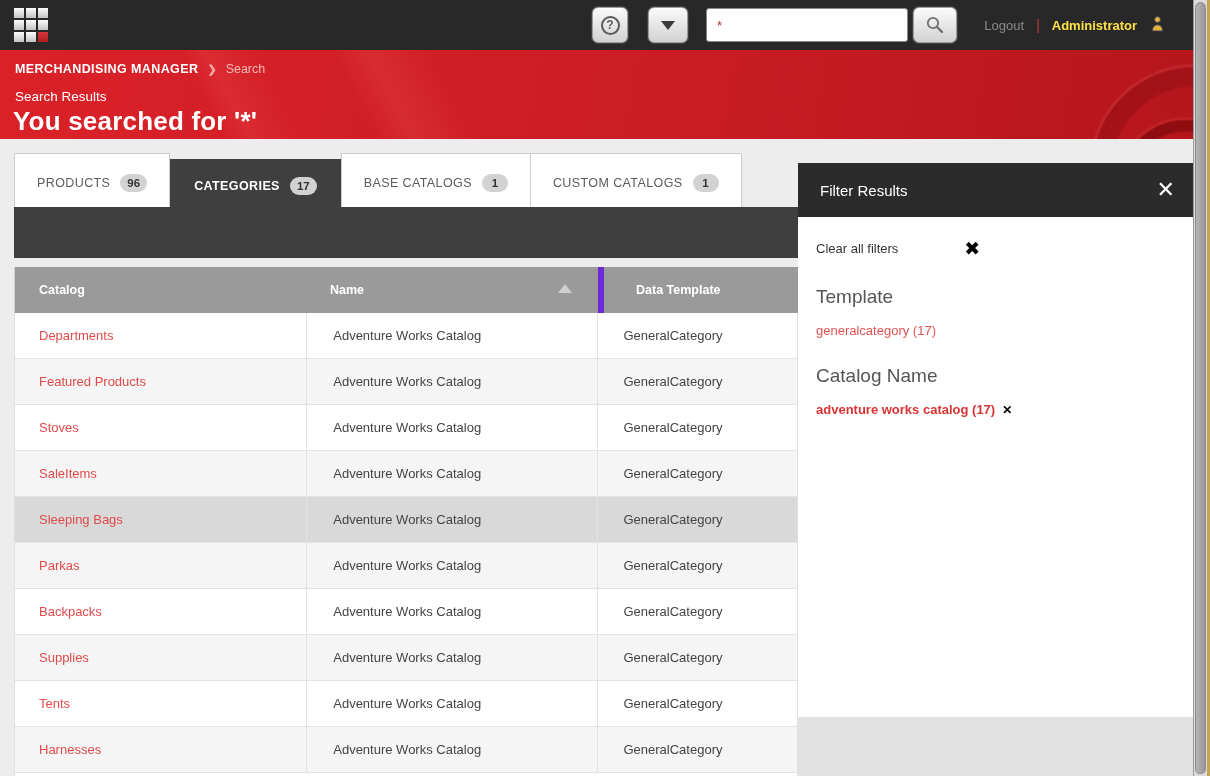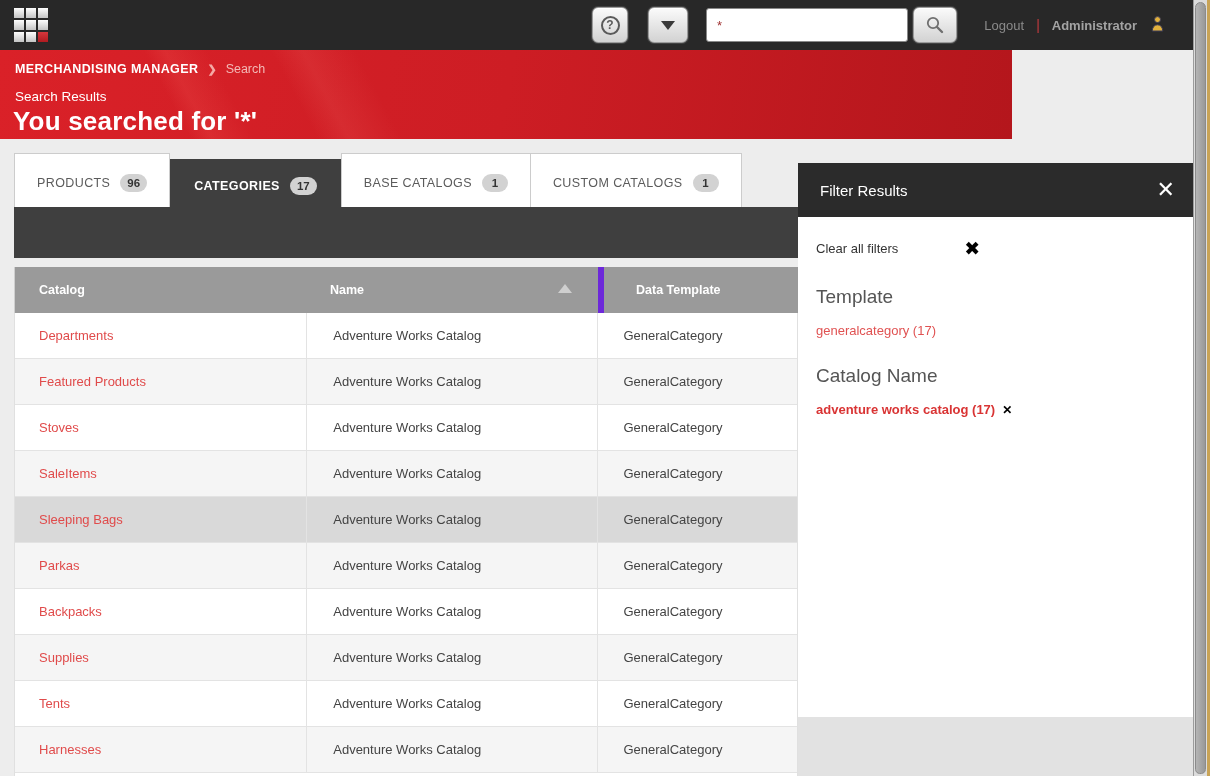--- a/index.html
+++ b/index.html
@@ -34,26 +34,26 @@
   .search-box {
     margin-left:18px; width:202px; height:34px; border:1px solid #888; border-radius:3px;
     background:#fff; font-family:"Liberation Sans",sans-serif;
     font-size:13px; color:#a03333; padding:0 10px; outline:none;
   }
   .search-btn { width:44px; margin-left:5px; }
 
   .session { position:absolute; right:46px; top:0; height:50px; display:flex; align-items:center; gap:12px; }
   .logout { color:#8a8a8a; font-size:13px; cursor:pointer; }
   .pipe { color:#c0393e; font-size:14px; }
-  .username { color:#a3a3a3; font-size:13px; font-weight:bold; cursor:pointer; }
+  .username { color:#fde047; font-size:13px; font-weight:bold; cursor:pointer; }
   .user-ico { display:inline-block; margin-left:2px; }
 
   
   .banner {
-    position:absolute; left:0; top:50px; width:1012px; height:89px; overflow:hidden;
+    position:absolute; left:0; top:50px; width:1210px; height:89px; overflow:hidden;
     background:
       radial-gradient(circle at 1185px 135px, rgba(120,8,12,0) 52px, rgba(130,10,14,.75) 55px, rgba(130,10,14,.75) 64px, rgba(220,60,60,.35) 66px, rgba(120,8,12,0) 69px),
       radial-gradient(circle at 1195px 120px, rgba(120,8,12,0) 82px, rgba(150,15,20,.6) 85px, rgba(150,15,20,.6) 102px, rgba(230,90,90,.25) 104px, rgba(120,8,12,0) 107px),
       linear-gradient(62deg, rgba(255,120,110,0) 18%, rgba(255,120,110,.14) 20%, rgba(255,120,110,0) 24%, rgba(255,120,110,0) 30%, rgba(255,140,130,.12) 33%, rgba(255,140,130,0) 38%),
       linear-gradient(100deg, #da2128 0%, #cd1d24 50%, #b4161c 100%);
   }
   .crumbs { position:absolute; left:15px; top:12px; display:flex; align-items:center; gap:9px; }
   .crumb-root { color:#fff; font-size:12.5px; font-weight:bold; letter-spacing:.4px; cursor:pointer; }
   .crumb-chev { color:#f5a9a5; font-size:11px; font-weight:bold; }
   .crumb-cur { color:#f3b9b6; font-size:12.5px; }

